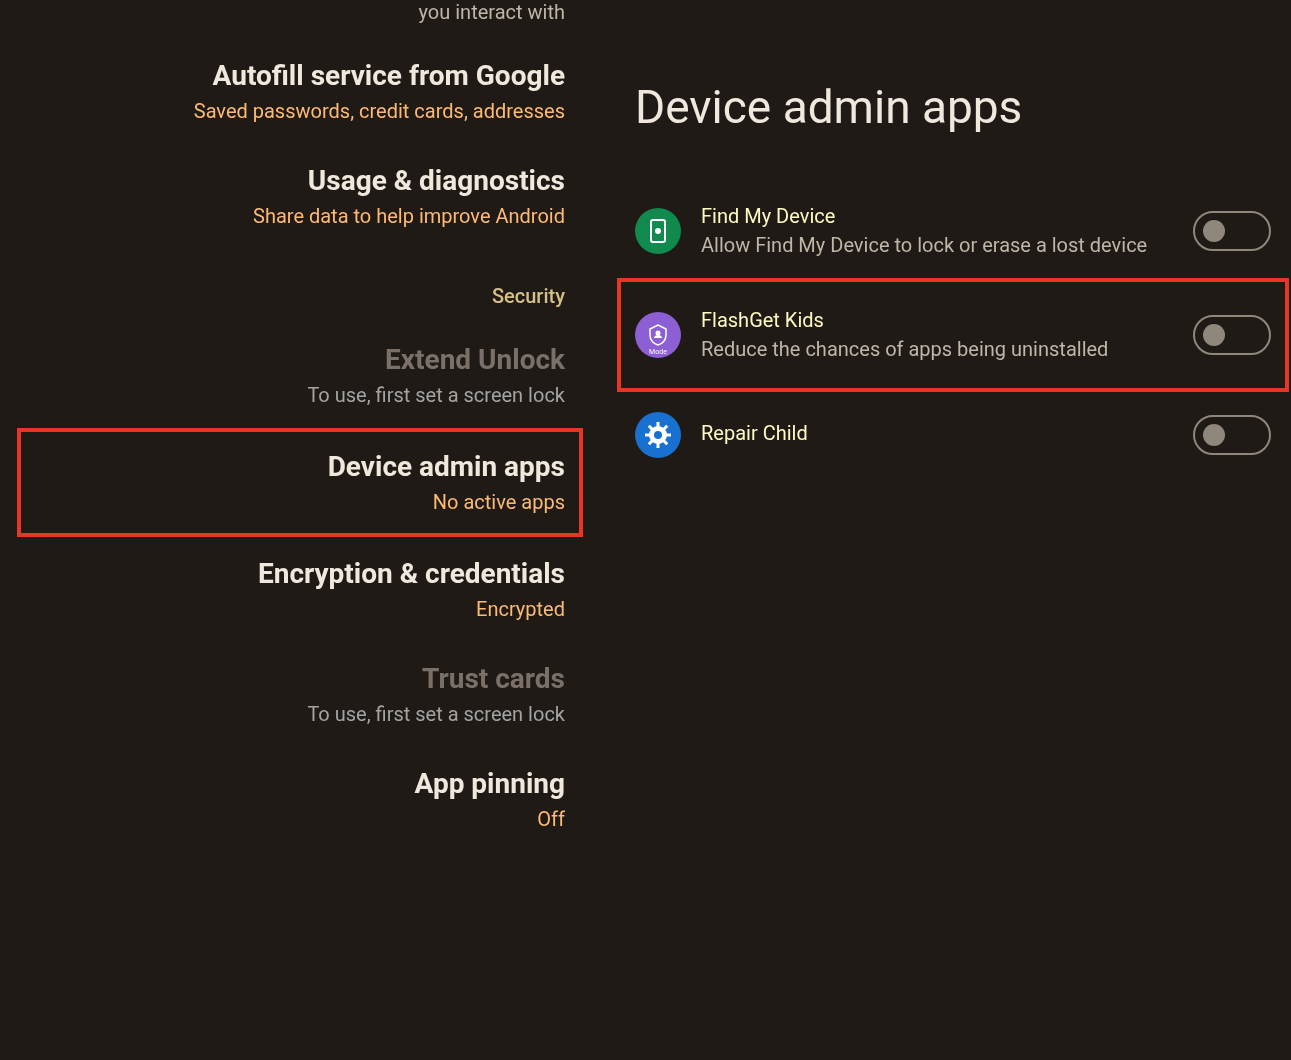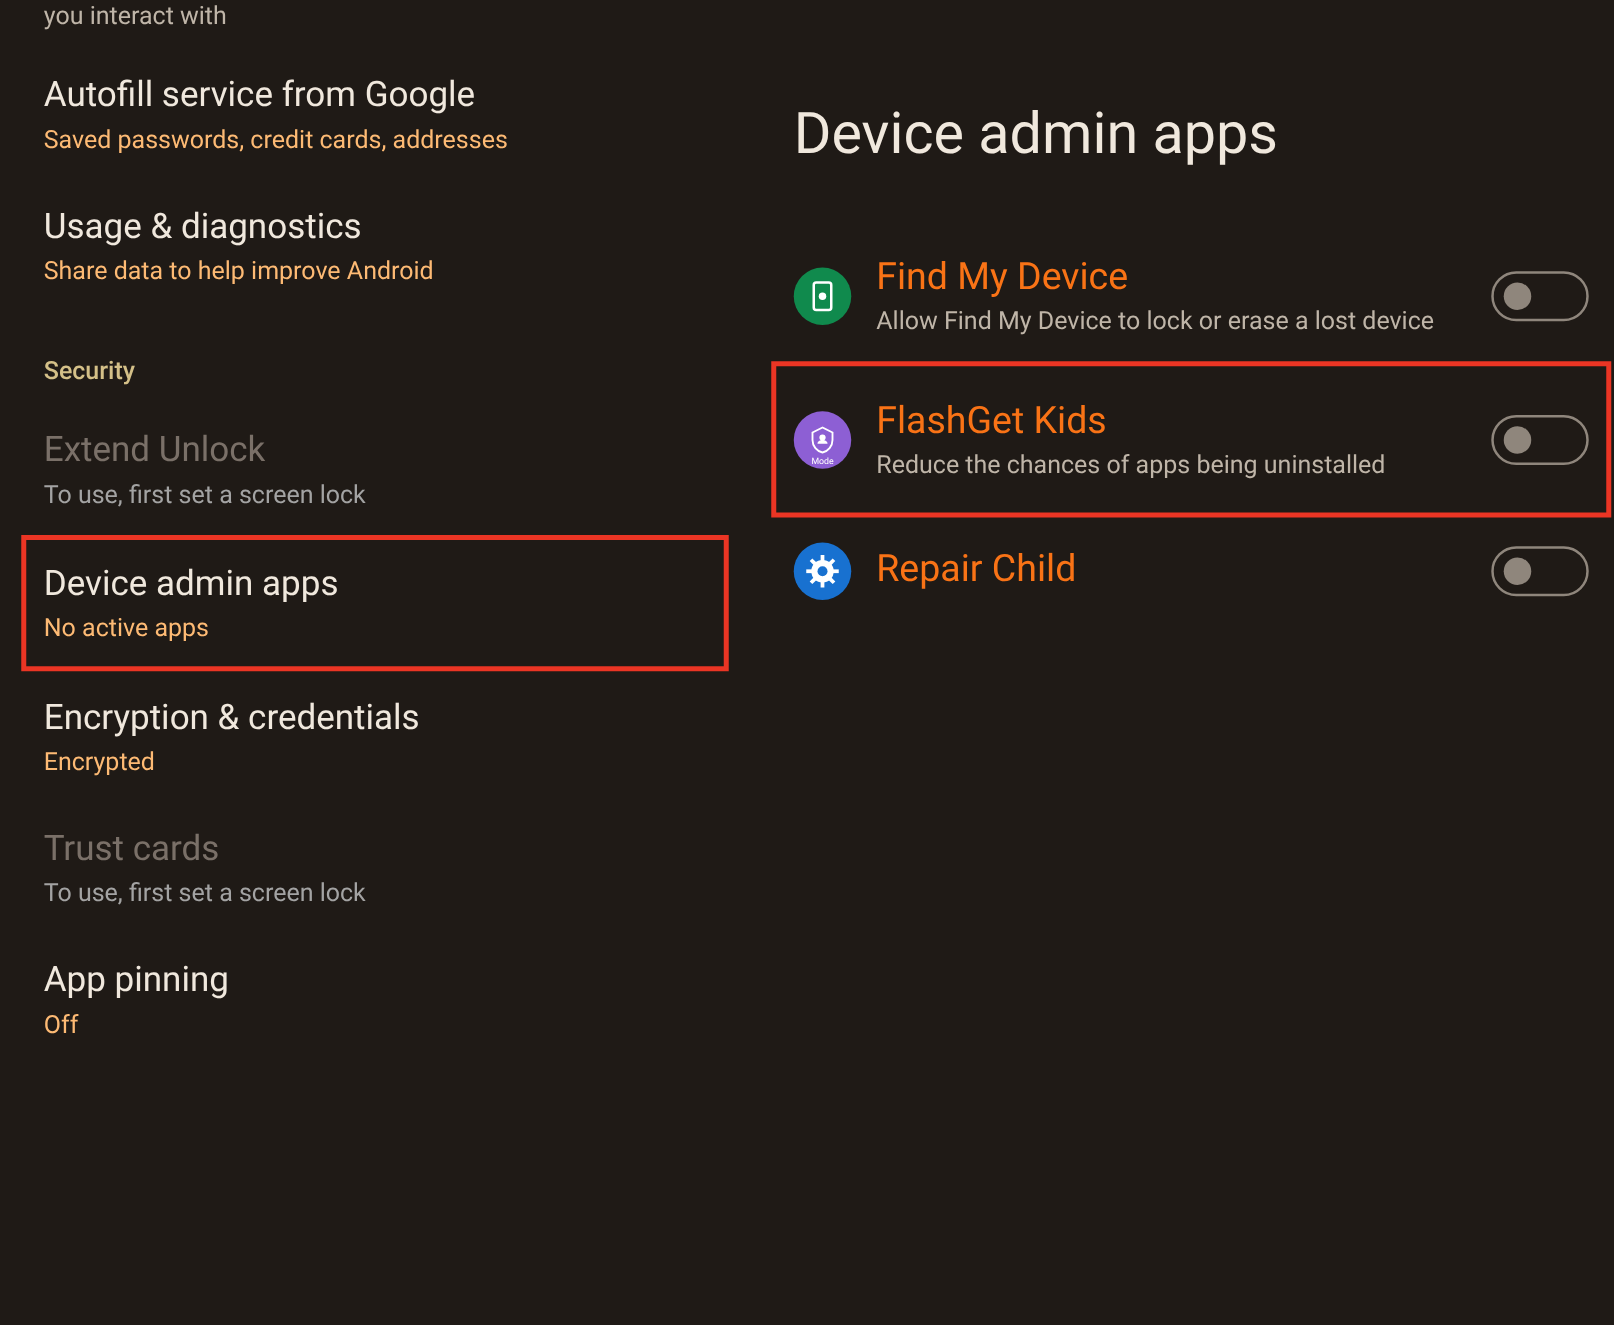--- a/index.html
+++ b/index.html
@@ -14,34 +14,35 @@
       width: 1291px;
       height: 1060px;
       overflow: hidden;
       display: flex;
     }
     .left-panel {
       width: 600px;
       padding: 0 35px;
       display: flex;
       flex-direction: column;
+      text-align: right;
     }
     .right-panel {
       flex: 1;
       padding: 0 20px 0 35px;
       display: flex;
       flex-direction: column;
     }
     .setting-item {
       padding: 20px 0;
       cursor: pointer;
     }
     .setting-title {
       font-size: 28px;
-      font-weight: 400;
+      font-weight: 700;
       color: #f0e8dd;
       margin-bottom: 6px;
     }
     .setting-subtitle {
       font-size: 20px;
       color: #fdba74;
       line-height: 1.3;
     }
     .setting-item.disabled .setting-title {
       color: #7a7068;
@@ -73,23 +74,23 @@
       border-radius: 50%;
       flex-shrink: 0;
       display: flex;
       align-items: center;
       justify-content: center;
     }
     .admin-text {
       flex: 1;
     }
     .admin-title {
-      font-size: 30px;
+      font-size: 20px;
       font-weight: 400;
-      color: #f97316;
+      color: #fef9c3;
       margin-bottom: 4px;
     }
     .admin-subtitle {
       font-size: 20px;
       color: #bfb5a8;
       line-height: 1.3;
     }
     .toggle {
       width: 78px;
       height: 40px;

